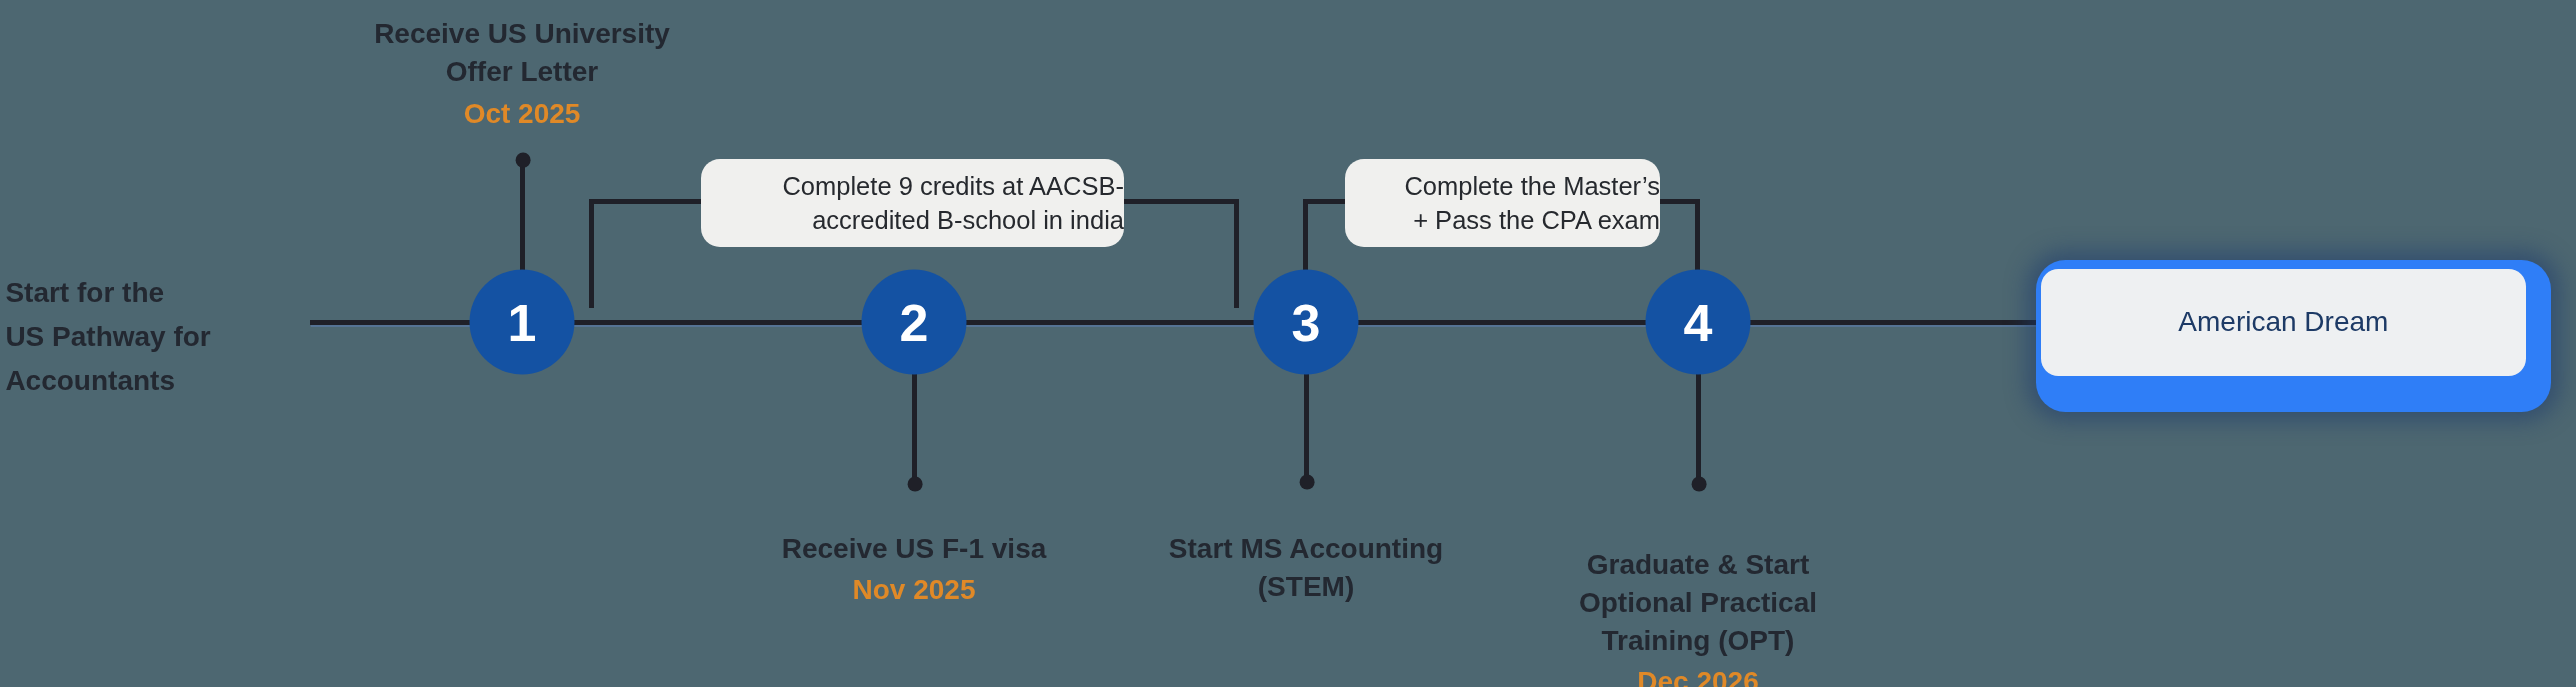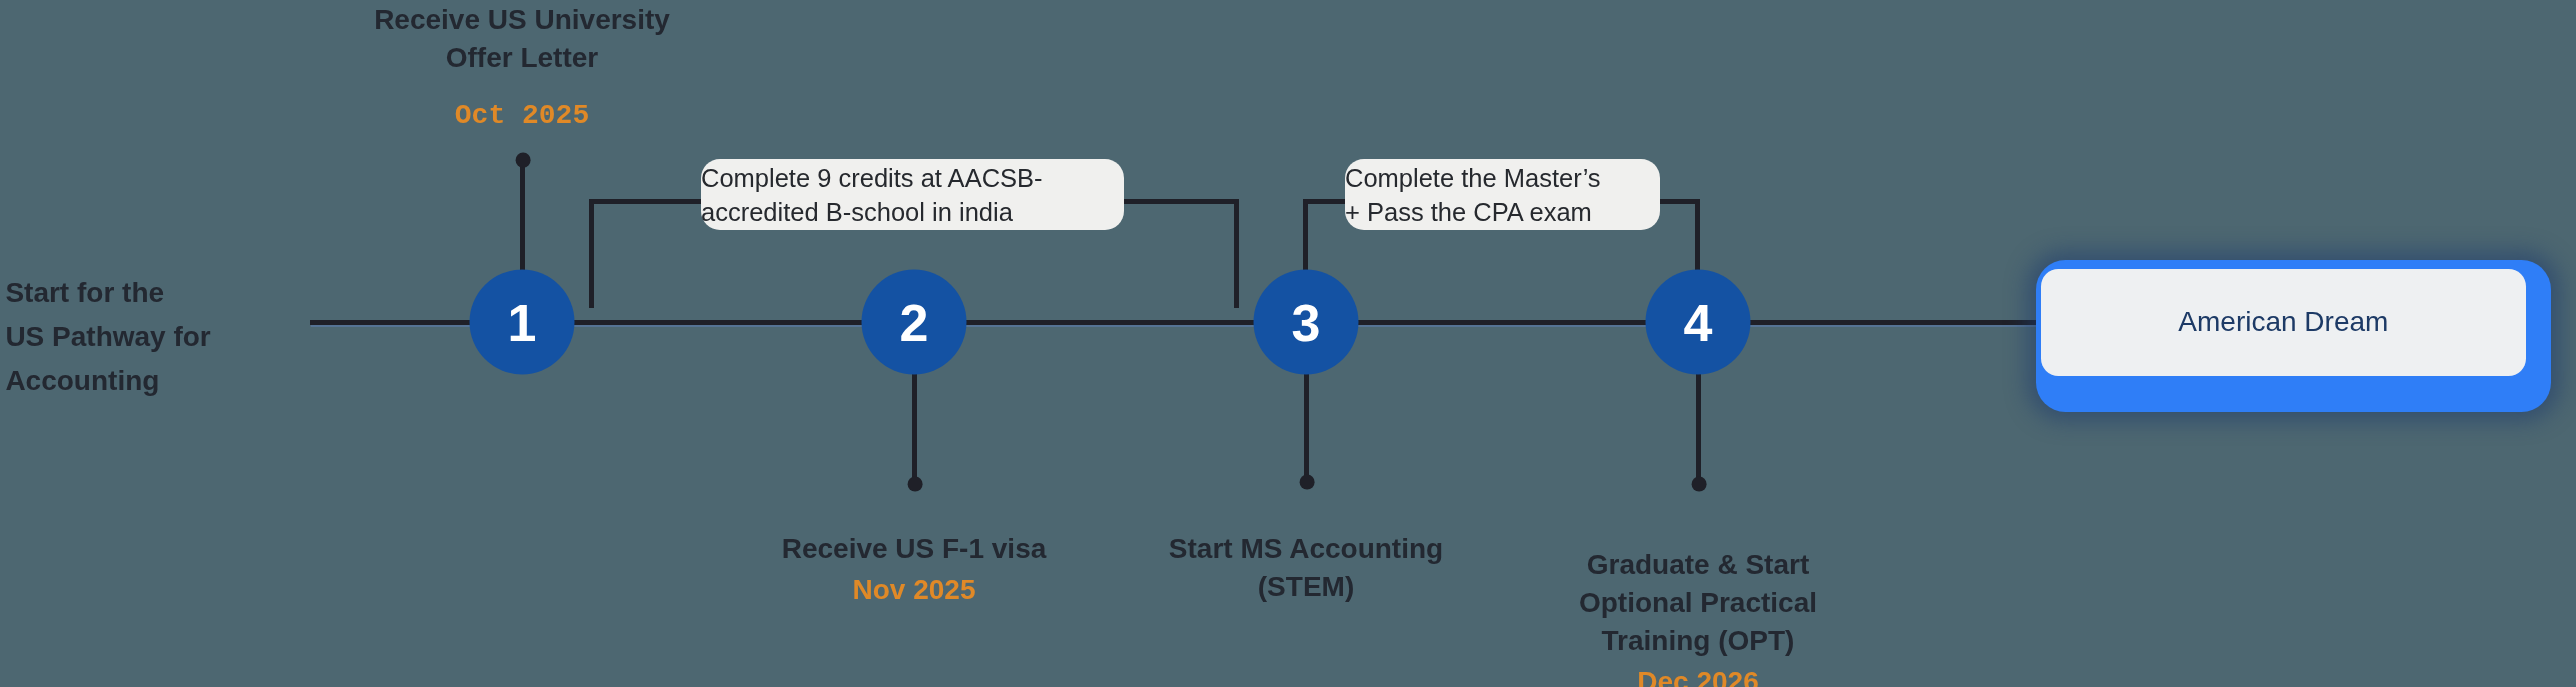--- a/index.html
+++ b/index.html
@@ -26,22 +26,22 @@
               color:var(--heading-text,#232831);}
   .step-title span{display:block;}
   .step-date{font-size:28px;font-weight:bold;color:var(--date-text,#e08927);
              margin-top:6px;}
   .step-date.tight{margin-top:6px;}
   
   .start-label{position:absolute;left:5.4px;top:271px;font-size:28px;line-height:44px;
                font-weight:bold;color:var(--heading-text,#232831);z-index:2;}
   .start-label span{display:block;}
   
-  .callout{position:absolute;top:159px;height:71px;background:var(--callout-bg,#f0f0ee);
-           border-radius:19px;display:flex;flex-direction:column;align-items:flex-start;
+  .callout{position:absolute;top:159px;height:88px;background:var(--callout-bg,#f0f0ee);
+           border-radius:19px;display:flex;flex-direction:column;align-items:flex-end;
            justify-content:center;text-align:center;z-index:2;
            font-size:25.5px;line-height:34px;color:var(--callout-text,#26292e);}
   .callout span{display:block;white-space:nowrap;}
   
   .end-box{position:absolute;left:2036px;top:260px;width:515px;height:152px;
            border-radius:29.5px;background:var(--end-box-fill,#2f7ef7);z-index:2;
            box-shadow:0 0 20px 9.4px rgba(30,60,110,.5);}
   .end-box-panel{position:absolute;left:4.7px;top:8.7px;right:25px;bottom:36px;
                  background:var(--end-box-panel,#eef0f2);border-radius:17.4px;
                  display:flex;flex-direction:column;align-items:center;justify-content:center;
@@ -50,21 +50,21 @@
   .end-box-panel span{display:block;white-space:nowrap;}
 </style>
 </head>
 <body style="--background: #4d6771; --line: #1f2028; --circle-fill: #1452a3; --circle-number: #ffffff; --heading-text: #232831; --date-text: #e08927; --callout-bg: #f0f0ee; --callout-text: #26292e; --end-box-fill: #2f7ef7; --end-box-panel: #eef0f2; --end-box-text: #1d3a66;">
 
 <div class="h-line" style="left:310px;top:320px;width:1729px;"></div>
 
 <div class="start-label">
   <span>Start for the</span>
   <span>US Pathway for</span>
-  <span>Accounting</span>
+  <span>Accountants</span>
 </div>
 
 <div class="v-line" style="left:589px;top:199px;height:109px;"></div>
 <div class="h-line" style="left:589px;top:199px;width:649px;box-shadow:none;"></div>
 <div class="v-line" style="left:1234px;top:199px;height:109px;"></div>
 
 <div class="v-line" style="left:1303px;top:199px;height:74px;"></div>
 <div class="h-line" style="left:1303px;top:199px;width:396px;box-shadow:none;"></div>
 <div class="v-line" style="left:1695px;top:199px;height:74px;"></div>
 
@@ -72,26 +72,26 @@
   <span>Complete 9 credits at AACSB-</span>
   <span>accredited B-school in india</span>
 </div>
 <div class="callout" style="left:1345px;width:315px;">
   <span>Complete the Master’s</span>
   <span>+ Pass the CPA exam</span>
 </div>
 
 <div class="v-line" style="left:520px;top:160px;height:162px;"></div>
 <div class="dot" style="left:523px;top:160px;"></div>
-<div class="step-label" style="left:522px;top:1px;">
+<div class="step-label" style="left:522px;top:15px;">
   <div class="step-title">
     <span>Receive US University</span>
     <span>Offer Letter</span>
   </div>
-  <div class="step-date" style="margin-top:23px;font-family:Liberation Mono, monospace;">Oct 2025</div>
+  <div class="step-date" style="margin-top:7px;">Oct 2025</div>
 </div>
 
 <div class="v-line" style="left:912px;top:322px;height:162px;"></div>
 <div class="dot" style="left:915px;top:484px;"></div>
 <div class="step-label" style="left:914px;top:530px;">
   <div class="step-title">
     <span>Receive US F-1 visa</span>
   </div>
   <div class="step-date">Nov 2025</div>
 </div>

